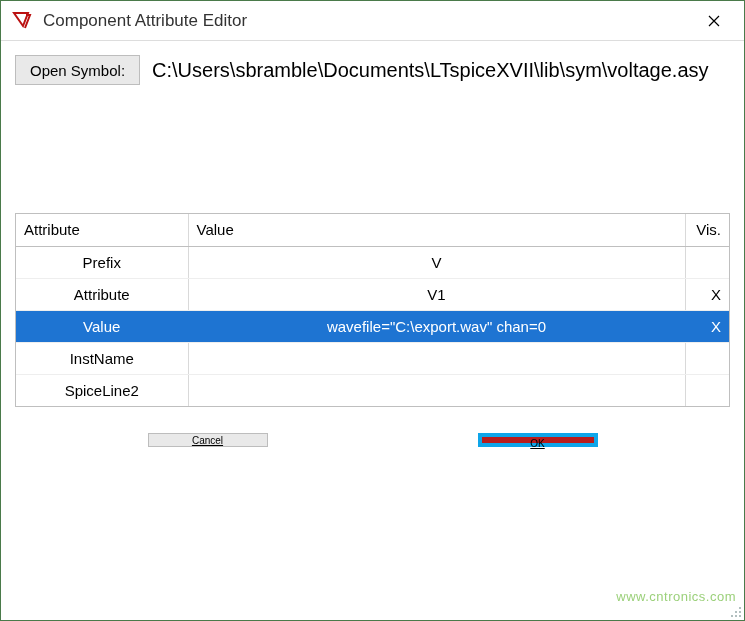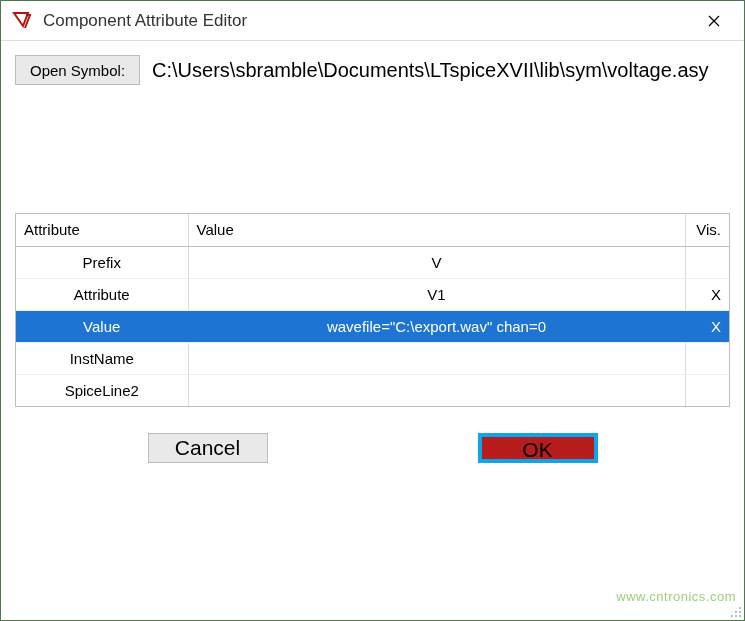--- a/index.html
+++ b/index.html
@@ -115,25 +115,26 @@
     border-right-color: #1e74d2;
   }
   .btn-row {
     display: flex;
     justify-content: center;
     gap: 210px;
     padding: 26px 0 18px 0;
   }
   .dlg-btn {
     width: 120px;
-    height: 30px;
+    height: 14px;
     background: #e9e9e9;
     border: 1px solid #bdbdbd;
-    font-size: 21px;
+    font-size: 10px;
     cursor: pointer;
+    text-decoration: underline;
   }
   .dlg-btn.default {
     border: 4px solid #0ea5e9;
     background: #b91c1c;
   }
   .watermark {
     position: absolute;
     right: 8px;
     bottom: 16px;
     font-size: 13px;

